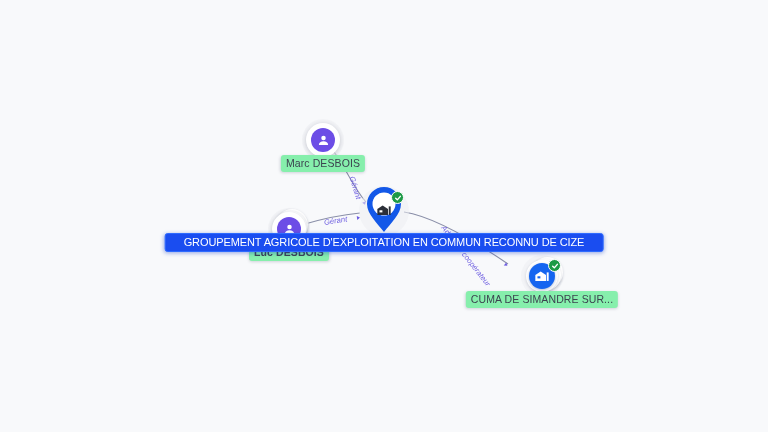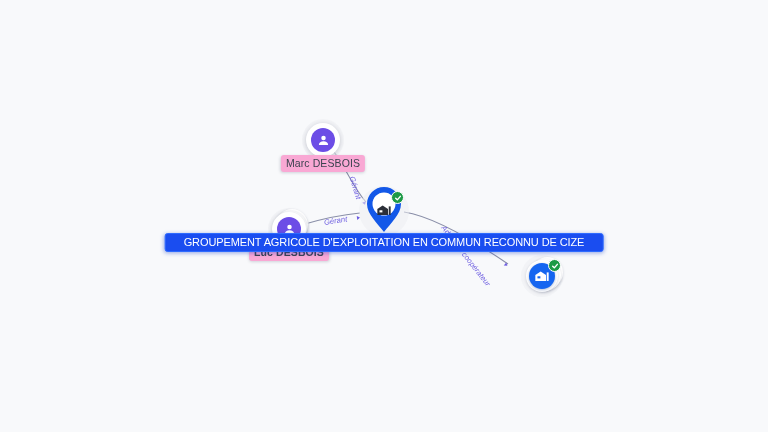--- a/index.html
+++ b/index.html
@@ -101,21 +101,21 @@
     align-items: center;
     justify-content: center;
     box-sizing: border-box;
   }
   .badge-check svg { display:block; }
 
   
   .node-label {
     position: absolute;
     transform: translateX(-50%);
-    background: #f9a8d4;
+    background: #86efac;
     color: #3c4350;
     font-size: 10.5px;
     line-height: 13px;
     white-space: nowrap;
     padding: 2px 5px;
     border-radius: 3px;
     box-shadow: 0 1px 3px rgba(30,40,70,.18);
     letter-spacing: .1px;
   }
   .node-label.selected {
@@ -230,14 +230,15 @@
         <rect x="5.2" y="12.4" width="4.4" height="3.2" fill="#1565f0"></rect>
         <rect x="19.1" y="6.6" width="2.9" height="12.8"></rect>
       </svg>
     </div>
     <div class="badge-check" style="left:6px; top:-17px;">
       <svg width="8" height="8" viewBox="0 0 24 24" fill="none" stroke="#ffffff" stroke-width="4.2" stroke-linecap="round" stroke-linejoin="round">
         <path d="M5 12.5 L10 17.5 L19 7"></path>
       </svg>
     </div>
   </div>
+  <div class="node-label" style="left:542px; top:291px;">CUMA DE SIMANDRE SUR...</div>
 
 </div>
 
 </body></html>

